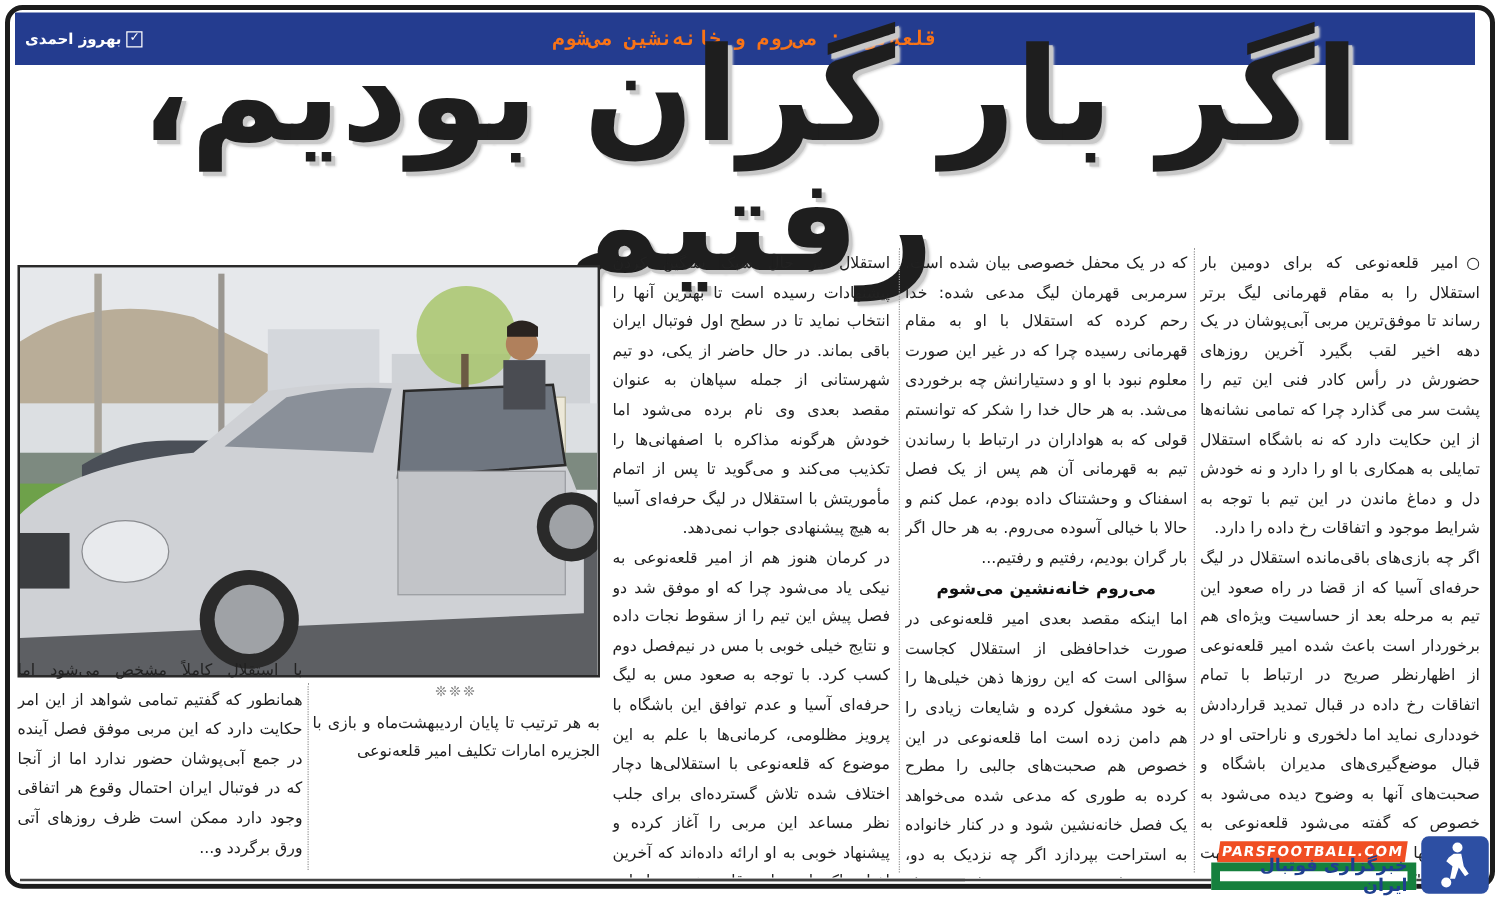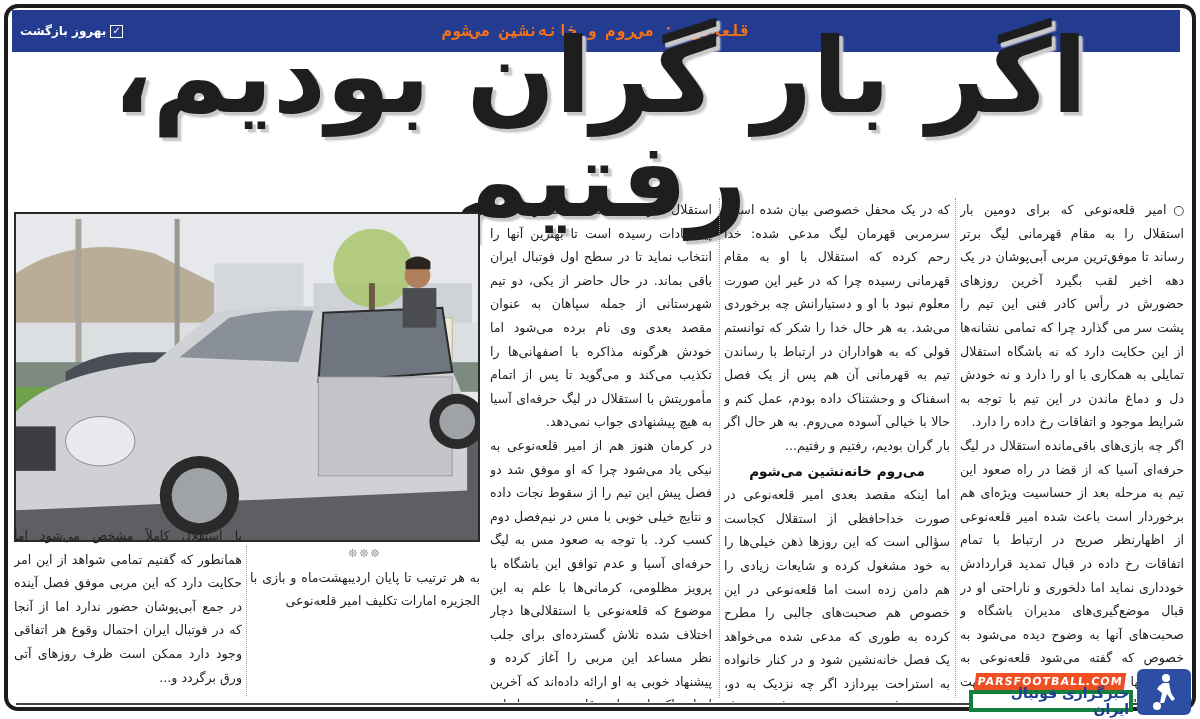--- a/index.html
+++ b/index.html
@@ -73,39 +73,39 @@
     .wm-top {
       position: absolute; left: 0; top: 8px; width: 150px; height: 17px;
       background: #f04e23; color: #ffffff; font-size: 11px; font-weight: bold;
       letter-spacing: 1px; direction: ltr; display: flex; align-items: center; justify-content: center;
       transform: skewX(-8deg);
     }
     .wm-bottom {
       position: absolute; left: -6px; top: 25px; width: 164px; height: 22px;
       background: #ffffff; color: #1f3f8f; font-size: 14px; font-weight: bold;
       display: flex; align-items: center; justify-content: center; direction: rtl;
-      border: 4px solid #15803d;
+      border: 7px solid #15803d;
     }
     .wm-badge {
       position: absolute; right: 6px; top: 4px; width: 54px; height: 46px;
       background: #2d4fa3; border-radius: 6px; display: flex; align-items: center; justify-content: center;
     }
   </style>
 </head>
 <body>
 
 <div class="frame">
   <div class="bottom-rule"></div>
 </div>
 
 <div class="banner">
   <span class="banner-title">قلعه‌نوعی: می‌روم و خانه‌نشین می‌شوم</span>
   <span class="byline">
     <span class="byline-check">✓</span>
-    <span>بهروز بازگشت</span>
+    <span>بهروز احمدی</span>
   </span>
 </div>
 
 <div class="headline">اگر بار گران بودیم، رفتیم</div>
 
 <div class="col col1">
   <p>○امیر قلعه‌نوعی که برای دومین بار استقلال را به مقام قهرمانی لیگ برتر رساند تا موفق‌ترین مربی آبی‌پوشان در یک دهه اخیر لقب بگیرد آخرین روزهای حضورش در رأس کادر فنی این تیم را پشت سر می گذارد چرا که تمامی نشانه‌ها از این حکایت دارد که نه باشگاه استقلال تمایلی به همکاری با او را دارد و نه خودش دل و دماغ ماندن در این تیم با توجه به شرایط موجود و اتفاقات رخ داده را دارد.</p>
   <p>اگر چه بازی‌های باقی‌مانده استقلال در لیگ حرفه‌ای آسیا که از قضا در راه صعود این تیم به مرحله بعد از حساسیت ویژه‌ای هم برخوردار است باعث شده امیر قلعه‌نوعی از اظهارنظر صریح در ارتباط با تمام اتفاقات رخ داده در قبال تمدید قراردادش خودداری نماید اما دلخوری و ناراحتی او در قبال موضع‌گیری‌های مدیران باشگاه و صحبت‌های آنها به وضوح دیده می‌شود به خصوص که گفته می‌شود قلعه‌نوعی به درخواستها برای حضور در باشگاه جهت انجام مذاکره تا به الان پاسخ منفی داده است.</p>
 
 </div>

